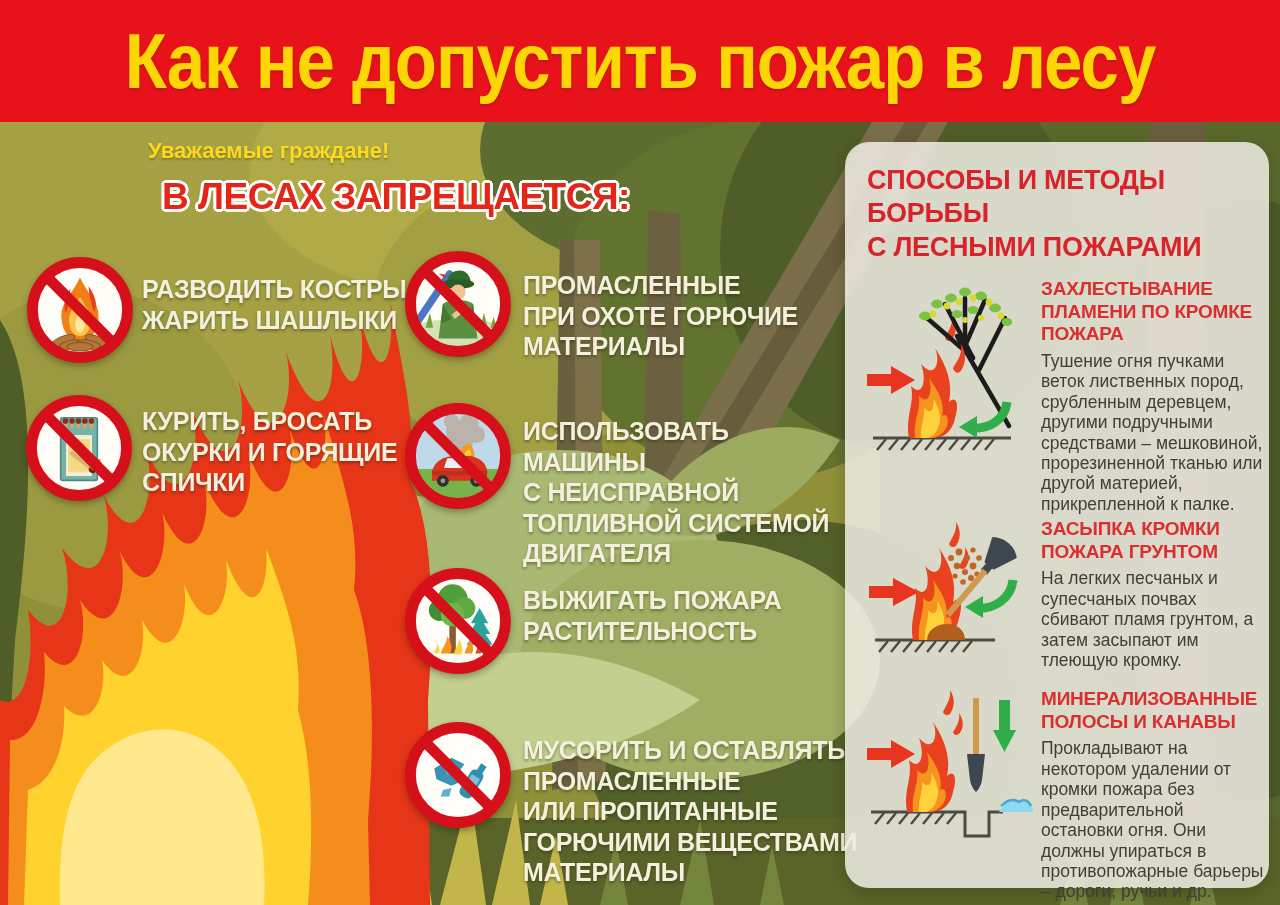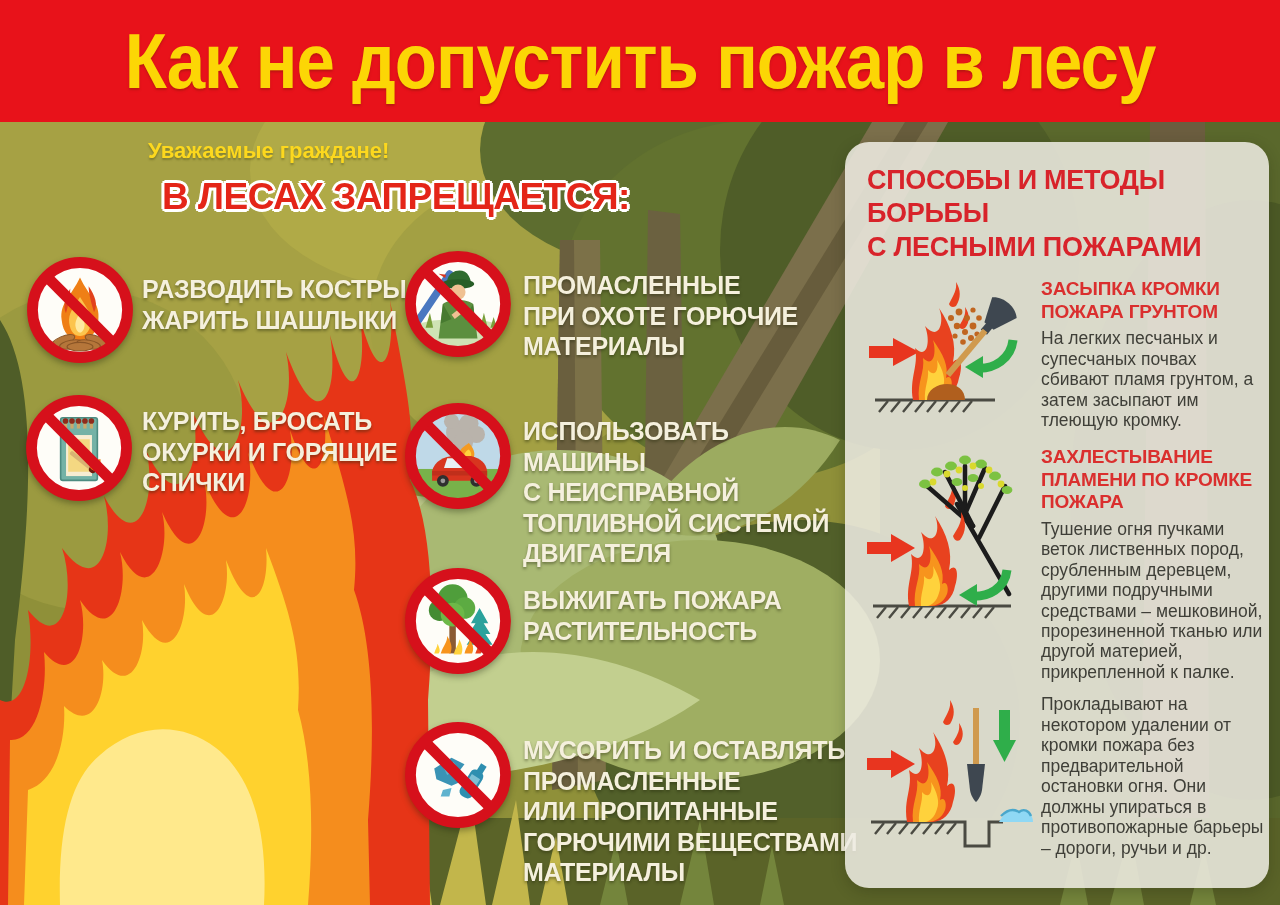--- a/index.html
+++ b/index.html
@@ -303,20 +303,73 @@
 </div>
 <div class="item-label" style="left:523px;top:727px;width:340px">МУСОРИТЬ И ОСТАВЛЯТЬ
 ПРОМАСЛЕННЫЕ
 ИЛИ ПРОПИТАННЫЕ
 ГОРЮЧИМИ ВЕЩЕСТВАМИ
 МАТЕРИАЛЫ</div>
 
 <aside class="panel">
   <h2 class="panel-title">СПОСОБЫ И МЕТОДЫ БОРЬБЫ
 С ЛЕСНЫМИ ПОЖАРАМИ</h2>
+
+  <div class="method" style="margin-top:10px">
+    <div class="method-illustration">
+      <svg width="180" height="196" viewBox="0 0 180 196">
+        <line x1="12" y1="164" x2="150" y2="164" stroke="#4a4a42" stroke-width="3"></line>
+        <path d="M16,176 l9,-11 M28,176 l9,-11 M40,176 l9,-11 M52,176 l9,-11 M64,176 l9,-11 M76,176 l9,-11 M88,176 l9,-11 M100,176 l9,-11 M112,176 l9,-11 M124,176 l9,-11" stroke="#4a4a42" stroke-width="2.4" fill="none"></path>
+        <rect x="6" y="100" width="24" height="12" fill="#e8351f"></rect>
+        <path d="M30,92 L54,106 L30,120 Z" fill="#e8351f"></path>
+        <path fill="#e8421f" d="M48,164 C44,142 54,130 50,112 C62,124 66,106 60,90 C74,106 80,88 74,74 C86,92 92,110 88,128 C96,120 98,132 94,144 C92,156 84,163 74,164 Z"></path>
+        <path fill="#f7941d" d="M54,164 C52,146 60,136 58,122 C68,132 72,118 68,104 C78,118 84,130 81,142 C86,138 88,146 86,152 C83,160 76,164 68,164 Z"></path>
+        <path fill="#ffd23c" d="M60,164 C59,152 64,144 63,134 C70,142 74,134 72,124 C78,134 81,144 78,151 C76,159 70,164 66,164 Z"></path>
+        <path fill="#e8421f" d="M84,64 C89,54 92,50 91,42 C96,50 96,58 91,66 C88,68 85,67 84,64 Z"></path>
+        <g stroke="#1c1c1c" stroke-width="4.5" stroke-linecap="round" fill="none">
+          <path d="M148,152 L96,62"></path>
+            <path d="M112,84 L66,44"></path>
+            <path d="M112,84 L84,30"></path>
+            <path d="M104,72 L104,24"></path>
+            <path d="M104,72 L124,26"></path>
+            <path d="M118,96 L144,44"></path>
+        </g>
+        <g fill="#7cc242">
+          <ellipse cx="64" cy="42" rx="6" ry="4.4"></ellipse>
+            <ellipse cx="76" cy="30" rx="6" ry="4.4"></ellipse>
+            <ellipse cx="90" cy="24" rx="6" ry="4.4"></ellipse>
+            <ellipse cx="104" cy="18" rx="6" ry="4.4"></ellipse>
+            <ellipse cx="120" cy="22" rx="6" ry="4.4"></ellipse>
+            <ellipse cx="134" cy="34" rx="6" ry="4.4"></ellipse>
+            <ellipse cx="96" cy="40" rx="5.4" ry="4"></ellipse>
+            <ellipse cx="112" cy="36" rx="5.4" ry="4"></ellipse>
+            <ellipse cx="146" cy="48" rx="5.4" ry="4"></ellipse>
+        </g>
+        <g fill="#d9d92e">
+          <circle cx="72" cy="40" r="3.4"></circle>
+            <circle cx="86" cy="32" r="3.4"></circle>
+            <circle cx="98" cy="28" r="3.4"></circle>
+            <circle cx="112" cy="24" r="3.4"></circle>
+            <circle cx="128" cy="28" r="3.4"></circle>
+            <circle cx="140" cy="42" r="3.4"></circle>
+            <circle cx="104" cy="46" r="3"></circle>
+            <circle cx="120" cy="44" r="3"></circle>
+        </g>
+        <path fill="#e8421f" d="M92,94 C98,84 101,80 100,70 C106,80 105,90 99,98 C96,100 93,98 92,94 Z"></path>
+        <path d="M146,128 C144,146 128,156 108,154" stroke="#2fae4a" stroke-width="9" fill="none"></path>
+        <path d="M116,142 L98,153 L116,164 Z" fill="#2fae4a"></path>
+      </svg>
+    </div>
+    <div class="method-text">
+      <h3 class="method-heading">ЗАХЛЕСТЫВАНИЕ
+ПЛАМЕНИ ПО КРОМКЕ
+ПОЖАРА</h3>
+      <p class="method-body">Тушение огня пучками веток лиственных пород, срубленным деревцем, другими подручными средствами – мешковиной, прорезиненной тканью или другой материей, прикрепленной к палке.</p>
+    </div>
+  </div>
 
   <div class="method">
     <div class="method-illustration">
       <svg width="180" height="158" viewBox="0 0 180 158">
         <line x1="14" y1="126" x2="134" y2="126" stroke="#4a4a42" stroke-width="3"></line>
         <path d="M18,138 l9,-11 M30,138 l9,-11 M42,138 l9,-11 M54,138 l9,-11 M66,138 l9,-11 M78,138 l9,-11 M90,138 l9,-11 M102,138 l9,-11" stroke="#4a4a42" stroke-width="2.4" fill="none"></path>
         <rect x="8" y="72" width="24" height="12" fill="#e8351f"></rect>
         <path d="M32,64 L58,78 L32,92 Z" fill="#e8351f"></path>
         <path fill="#e8421f" d="M52,126 C48,104 58,92 54,74 C66,86 70,68 64,52 C78,68 84,48 78,34 C90,52 96,70 92,88 C100,80 102,92 98,104 C96,116 88,125 78,126 Z"></path>
         <path fill="#f7941d" d="M58,126 C56,108 64,98 62,84 C72,94 76,80 72,66 C82,80 88,92 85,104 C90,100 92,108 90,114 C87,122 80,126 72,126 Z"></path>
@@ -347,73 +400,20 @@
         <path d="M122,82 L104,93 L122,104 Z" fill="#2fae4a"></path>
       </svg>
     </div>
     <div class="method-text">
       <h3 class="method-heading">ЗАСЫПКА КРОМКИ
 ПОЖАРА ГРУНТОМ</h3>
       <p class="method-body">На легких песчаных и супесчаных почвах сбивают пламя грунтом, а затем засыпают им тлеющую кромку.</p>
     </div>
   </div>
 
-  <div class="method" style="margin-top:10px">
-    <div class="method-illustration">
-      <svg width="180" height="196" viewBox="0 0 180 196">
-        <line x1="12" y1="164" x2="150" y2="164" stroke="#4a4a42" stroke-width="3"></line>
-        <path d="M16,176 l9,-11 M28,176 l9,-11 M40,176 l9,-11 M52,176 l9,-11 M64,176 l9,-11 M76,176 l9,-11 M88,176 l9,-11 M100,176 l9,-11 M112,176 l9,-11 M124,176 l9,-11" stroke="#4a4a42" stroke-width="2.4" fill="none"></path>
-        <rect x="6" y="100" width="24" height="12" fill="#e8351f"></rect>
-        <path d="M30,92 L54,106 L30,120 Z" fill="#e8351f"></path>
-        <path fill="#e8421f" d="M48,164 C44,142 54,130 50,112 C62,124 66,106 60,90 C74,106 80,88 74,74 C86,92 92,110 88,128 C96,120 98,132 94,144 C92,156 84,163 74,164 Z"></path>
-        <path fill="#f7941d" d="M54,164 C52,146 60,136 58,122 C68,132 72,118 68,104 C78,118 84,130 81,142 C86,138 88,146 86,152 C83,160 76,164 68,164 Z"></path>
-        <path fill="#ffd23c" d="M60,164 C59,152 64,144 63,134 C70,142 74,134 72,124 C78,134 81,144 78,151 C76,159 70,164 66,164 Z"></path>
-        <path fill="#e8421f" d="M84,64 C89,54 92,50 91,42 C96,50 96,58 91,66 C88,68 85,67 84,64 Z"></path>
-        <g stroke="#1c1c1c" stroke-width="4.5" stroke-linecap="round" fill="none">
-          <path d="M148,152 L96,62"></path>
-            <path d="M112,84 L66,44"></path>
-            <path d="M112,84 L84,30"></path>
-            <path d="M104,72 L104,24"></path>
-            <path d="M104,72 L124,26"></path>
-            <path d="M118,96 L144,44"></path>
-        </g>
-        <g fill="#7cc242">
-          <ellipse cx="64" cy="42" rx="6" ry="4.4"></ellipse>
-            <ellipse cx="76" cy="30" rx="6" ry="4.4"></ellipse>
-            <ellipse cx="90" cy="24" rx="6" ry="4.4"></ellipse>
-            <ellipse cx="104" cy="18" rx="6" ry="4.4"></ellipse>
-            <ellipse cx="120" cy="22" rx="6" ry="4.4"></ellipse>
-            <ellipse cx="134" cy="34" rx="6" ry="4.4"></ellipse>
-            <ellipse cx="96" cy="40" rx="5.4" ry="4"></ellipse>
-            <ellipse cx="112" cy="36" rx="5.4" ry="4"></ellipse>
-            <ellipse cx="146" cy="48" rx="5.4" ry="4"></ellipse>
-        </g>
-        <g fill="#d9d92e">
-          <circle cx="72" cy="40" r="3.4"></circle>
-            <circle cx="86" cy="32" r="3.4"></circle>
-            <circle cx="98" cy="28" r="3.4"></circle>
-            <circle cx="112" cy="24" r="3.4"></circle>
-            <circle cx="128" cy="28" r="3.4"></circle>
-            <circle cx="140" cy="42" r="3.4"></circle>
-            <circle cx="104" cy="46" r="3"></circle>
-            <circle cx="120" cy="44" r="3"></circle>
-        </g>
-        <path fill="#e8421f" d="M92,94 C98,84 101,80 100,70 C106,80 105,90 99,98 C96,100 93,98 92,94 Z"></path>
-        <path d="M146,128 C144,146 128,156 108,154" stroke="#2fae4a" stroke-width="9" fill="none"></path>
-        <path d="M116,142 L98,153 L116,164 Z" fill="#2fae4a"></path>
-      </svg>
-    </div>
-    <div class="method-text">
-      <h3 class="method-heading">ЗАХЛЕСТЫВАНИЕ
-ПЛАМЕНИ ПО КРОМКЕ
-ПОЖАРА</h3>
-      <p class="method-body">Тушение огня пучками веток лиственных пород, срубленным деревцем, другими подручными средствами – мешковиной, прорезиненной тканью или другой материей, прикрепленной к палке.</p>
-    </div>
-  </div>
-
   <div class="method" style="margin-top:12px">
     <div class="method-illustration">
       <svg width="180" height="168" viewBox="0 0 180 168">
         <path d="M10,128 L104,128 L104,152 L128,152 L128,128 L142,128" stroke="#4a4a42" stroke-width="3" fill="none"></path>
         <path d="M14,140 l9,-11 M26,140 l9,-11 M38,140 l9,-11 M50,140 l9,-11 M62,140 l9,-11 M74,140 l9,-11 M86,140 l9,-11" stroke="#4a4a42" stroke-width="2.4" fill="none"></path>
         <rect x="6" y="64" width="24" height="12" fill="#e8351f"></rect>
         <path d="M30,56 L54,70 L30,84 Z" fill="#e8351f"></path>
         <path fill="#e8421f" d="M46,128 C42,106 52,94 48,76 C60,88 64,70 58,54 C72,70 78,52 72,38 C84,56 90,74 86,92 C94,84 96,96 92,108 C90,120 82,127 72,128 Z"></path>
         <path fill="#f7941d" d="M52,128 C50,110 58,100 56,86 C66,96 70,82 66,68 C76,82 82,94 79,106 C84,102 86,110 84,116 C81,124 74,128 66,128 Z"></path>
         <path fill="#ffd23c" d="M58,128 C57,116 62,108 61,98 C68,106 72,98 70,88 C76,98 79,108 76,115 C74,123 68,128 64,128 Z"></path>
@@ -421,16 +421,18 @@
         <path fill="#e8421f" d="M92,48 C97,40 99,36 98,29 C103,36 103,44 98,50 C95,52 93,51 92,48 Z"></path>
         <rect x="112" y="14" width="6" height="58" fill="#d09a4e"></rect>
         <path fill="#3e4750" d="M106,70 L124,70 L121,96 C120,102 117,106 115,108 C113,106 110,102 109,96 Z"></path>
         <rect x="138" y="16" width="11" height="32" fill="#2fae4a"></rect>
         <path d="M132,46 L155,46 L143.5,68 Z" fill="#2fae4a"></path>
         <path fill="#8fd8f4" d="M138,128 C144,118 150,114 158,118 C166,114 172,120 172,128 Z"></path>
         <path d="M140,122 C146,116 152,114 158,118 C163,114 168,117 170,122" stroke="#4aa7cc" stroke-width="2.4" fill="none"></path>
       </svg>
     </div>
     <div class="method-text">
+      <h3 class="method-heading">МИНЕРАЛИЗОВАННЫЕ
+ПОЛОСЫ И КАНАВЫ</h3>
       <p class="method-body">Прокладывают на некотором удалении от кромки пожара без предварительной остановки огня. Они должны упираться в противопожарные барьеры – дороги, ручьи и др.</p>
     </div>
   </div>
 </aside>
 
 </body></html>

